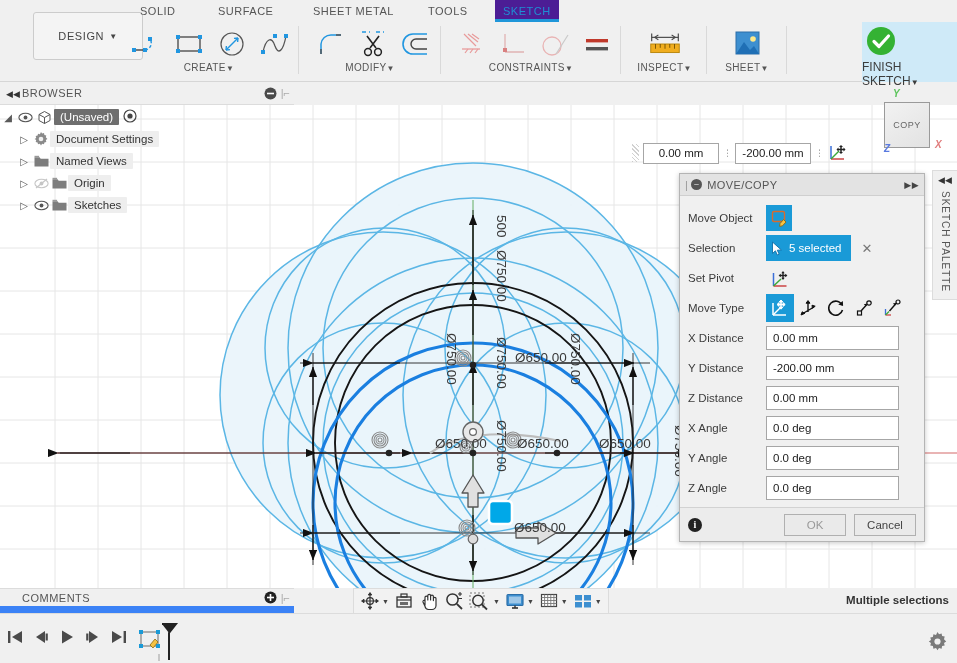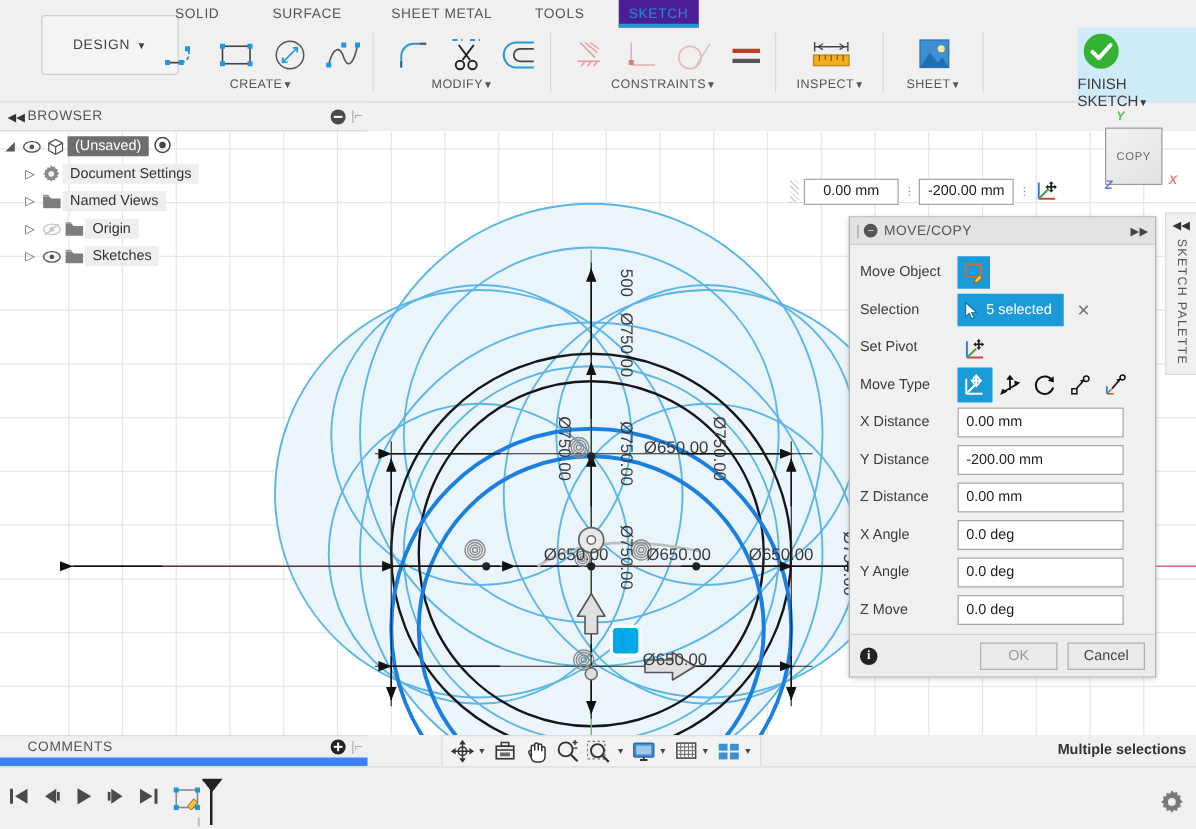--- a/index.html
+++ b/index.html
@@ -695,21 +695,21 @@
     </div>
     <div class="row">
       <span class="rlab">X Angle</span>
       <span class="inp">0.0 deg</span>
     </div>
     <div class="row">
       <span class="rlab">Y Angle</span>
       <span class="inp">0.0 deg</span>
     </div>
     <div class="row">
-      <span class="rlab">Z Move</span>
+      <span class="rlab">Z Angle</span>
       <span class="inp">0.0 deg</span>
     </div>
 
   </div>
 
   <div id="dlg-foot">
     <span class="info">i</span>
     <span class="btn ok" style="margin-left:auto;">OK</span>
     <span class="btn">Cancel</span>
   </div>

